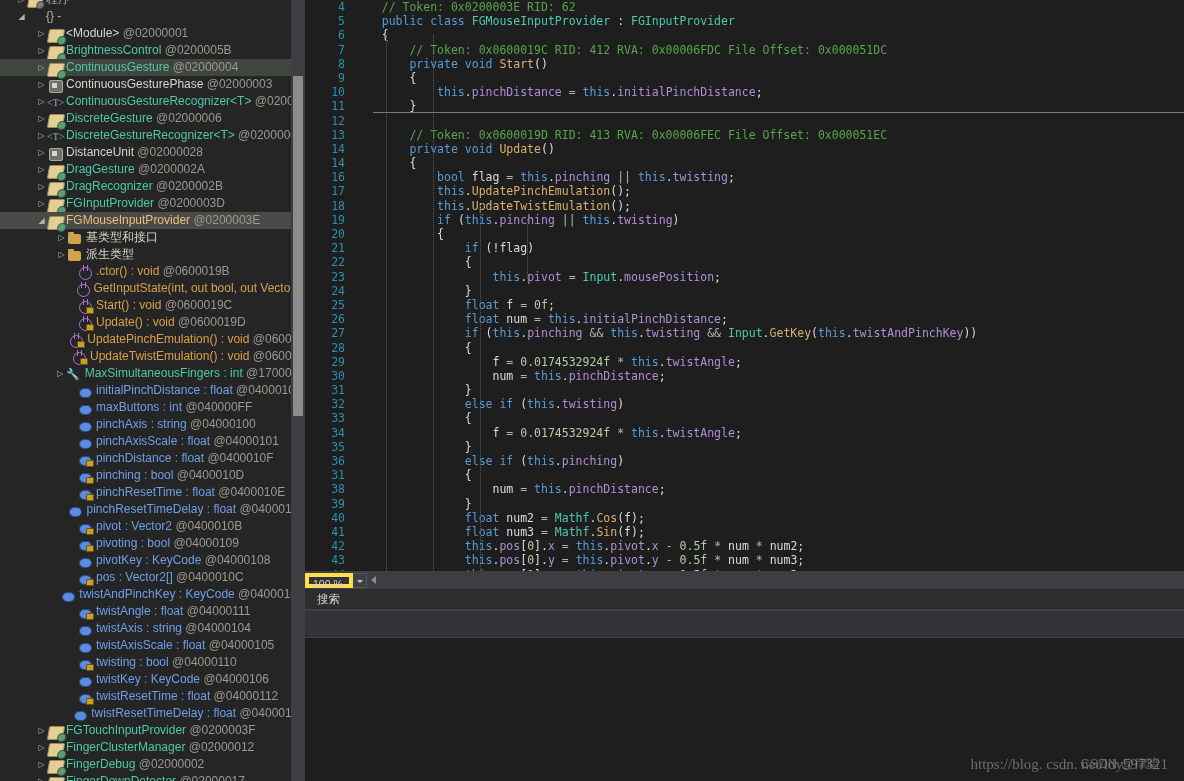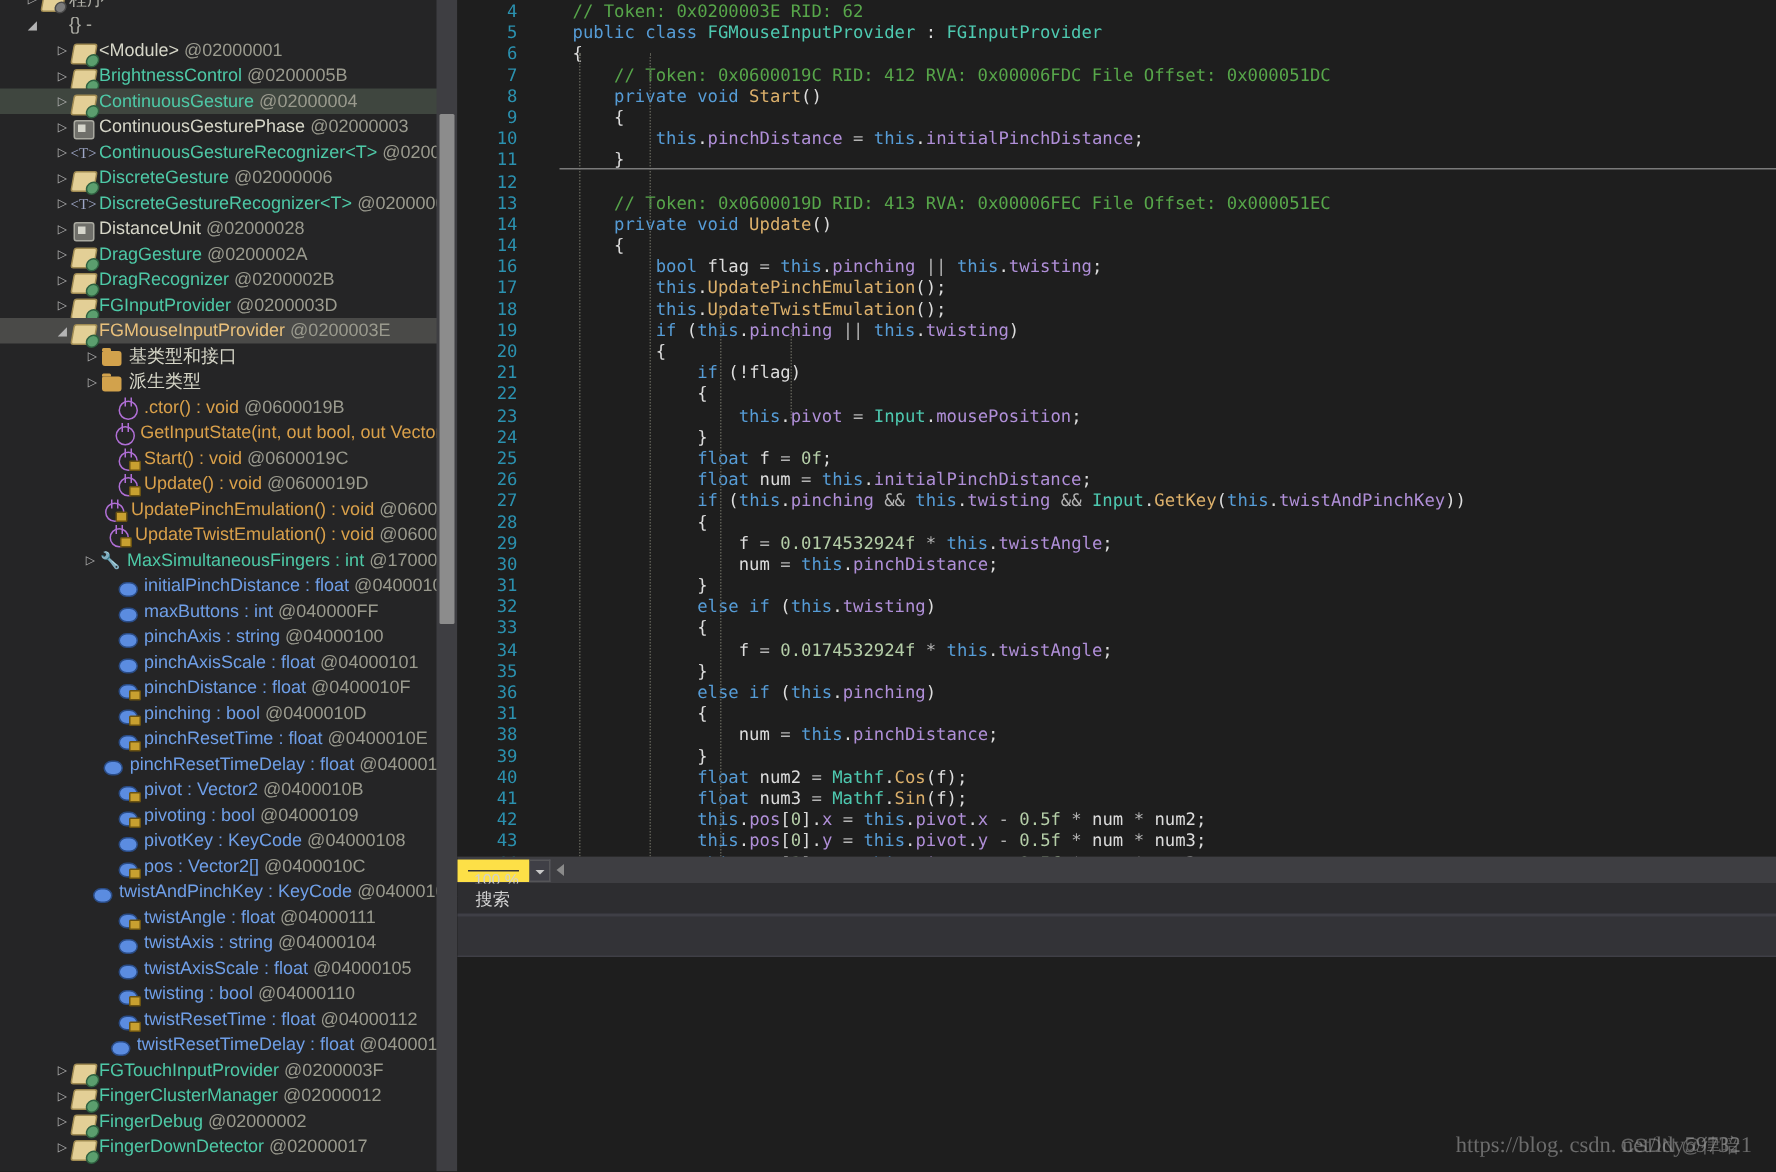--- a/index.html
+++ b/index.html
@@ -143,21 +143,21 @@
   .c-op{color:#b4b4b4;}
   .guide{position:absolute;width:0;border-left:1px dotted #5a5a52;}
   .sep{position:absolute;height:0;border-top:1px solid #7a7a7a;}
 
   
   #zoombar{
     flex:0 0 17px;height:17px;display:flex;align-items:center;
     background:#3e3e42;border-top:1px solid #3e3e42;
   }
   #zoom-combo{
-    width:48px;height:15px;background:#333337;border:7px solid #fde047;
+    width:48px;height:15px;background:#333337;border:4px solid #fde047;
     color:#d0d0d0;font-size:10.5px;line-height:15px;padding-left:4px;
     box-sizing:border-box;
   }
   #zoom-drop{
     width:14px;height:15px;background:#3f3f46;border:1px solid #555558;
     border-left:none;box-sizing:border-box;position:relative;
   }
   #zoom-drop:after{
     content:"";position:absolute;left:4px;top:6px;
     border-left:3px solid transparent;border-right:3px solid transparent;
@@ -555,20 +555,29 @@
         </div>
         <div class="node">
           <span class="indent" style="width:66px"></span>
           <span class="arrow none"></span>
           <span class="ico">
             <span class="ic-field"></span>
             <span class="ic-lock"></span>
           </span>
           <span class="txt tk-field">twisting : bool</span>
           <span class="txt tk-addr">&nbsp;@04000110</span>
+        </div>
+        <div class="node">
+          <span class="indent" style="width:66px"></span>
+          <span class="arrow none"></span>
+          <span class="ico">
+            <span class="ic-field"></span>
+          </span>
+          <span class="txt tk-field">twistKey : KeyCode</span>
+          <span class="txt tk-addr">&nbsp;@04000106</span>
         </div>
         <div class="node">
           <span class="indent" style="width:66px"></span>
           <span class="arrow none"></span>
           <span class="ico">
             <span class="ic-field"></span>
             <span class="ic-lock"></span>
           </span>
           <span class="txt tk-field">twistResetTime : float</span>
           <span class="txt tk-addr">&nbsp;@04000112</span>

